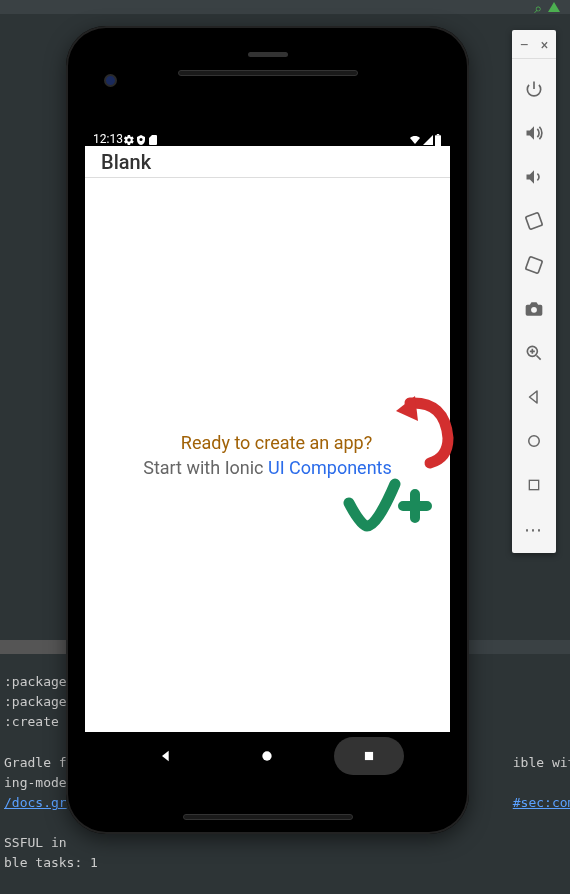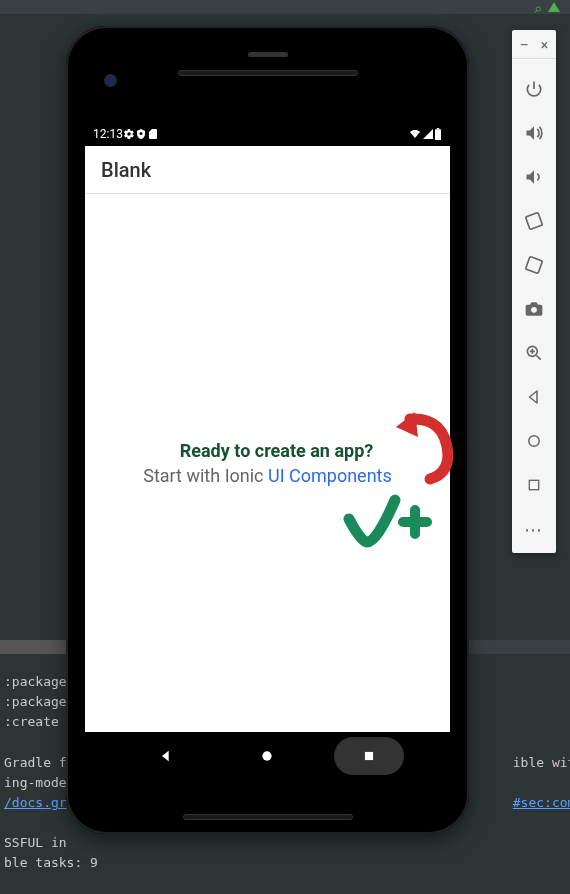--- a/index.html
+++ b/index.html
@@ -39,34 +39,34 @@
     .phone-cam{
       position:absolute; top:48px; left:38px;
       width:13px; height:13px; background:#1a2a5c; border:2px solid #2a2a2a; border-radius:50%;
     }
     .screen{
       position:absolute; top:96px; left:19px; right:19px; bottom:54px;
       background:#fff; display:flex; flex-direction:column;
     }
     .statusbar{
       height:24px; background:#000; color:#fff;
-      display:flex; align-items:center; padding:0 8px; font-size:12px; 
+      display:flex; align-items:flex-end; padding:0 8px; font-size:12px; 
     }
     .statusbar .spacer{flex:1}
     .status-icon{display:inline-flex}
     .appbar{
-      height:48px; display:flex; align-items:center;
+      height:32px; display:flex; align-items:center;
       padding:0 16px; font-size:20px; color:#333; font-weight:500;
       border-bottom:1px solid #ddd;
     }
     .content{
       flex:1; background:#fff; position:relative; display:flex; flex-direction:column;
       align-items:center; justify-content:center;
     }
-    .headline{font-weight:700; font-size:18px; color:#14532d;padding-left:18px;}
+    .headline{font-weight:400; font-size:18px; color:#a16207;padding-left:18px;}
     .subline{font-size:18px; color:#666; margin-top:4px;}
     .subline a{color:#2b6cea; text-decoration:none;}
     .annot-red{position:absolute; left:305px; top:215px;}
     .annot-green{position:absolute; left:258px; top:300px;}
     .navbar{
       height:48px; background:#000; display:flex; align-items:center;
       justify-content:space-around; padding:0 30px;
     }
     .nav-btn{width:70px; height:38px; border-radius:20px; display:flex; align-items:center; justify-content:center;}
     .nav-btn.active{background:#333;}
@@ -107,21 +107,21 @@
 <div class="term">
 <span>:package</span>
 <span>:package</span>
 <span>:create</span>
 
 <span>Gradle f</span>                                                         <span>ible with Gr</span>
 <span>ing-mode</span>
 <a href="#">/docs.gr</a>                                                         <a href="#">#sec:command_</a>
 
 <span>SSFUL in</span>
-<span>ble tasks: 9</span>
+<span>ble tasks: 1</span>
 </div>
 
 <div class="phone">
   <div class="phone-notch"></div>
   <div class="phone-speaker-top"></div>
   <div class="phone-cam"></div>
 
   <div class="screen">
     <div class="statusbar">
       <span>12:13</span>

